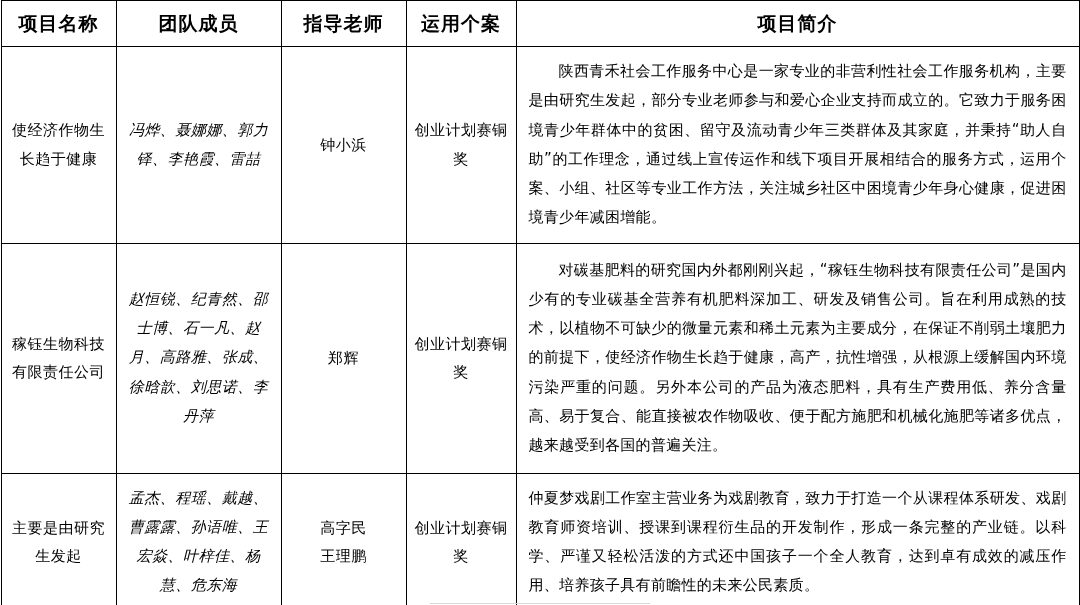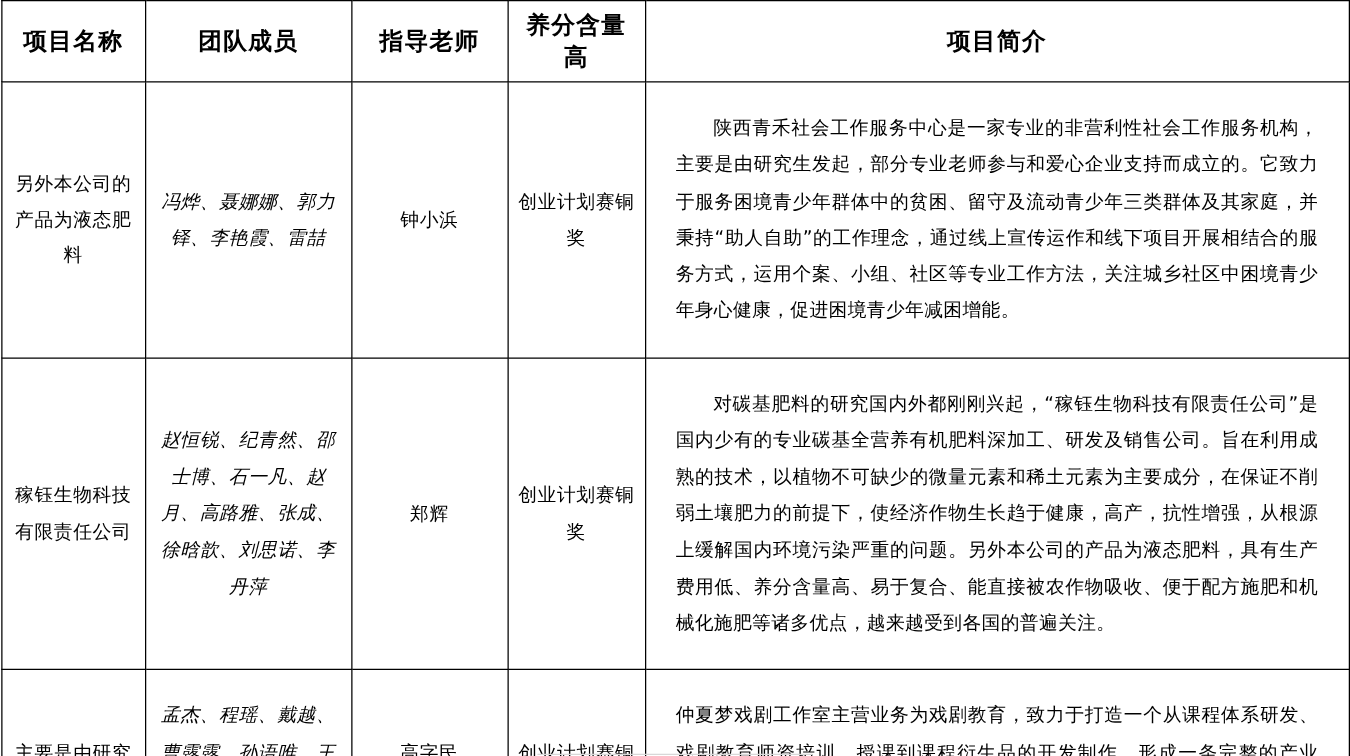--- a/index.html
+++ b/index.html
@@ -65,21 +65,21 @@
   td.cell-desc {
     text-align: justify;
     text-justify: inter-ideograph;
     font-size: 15px;
     line-height: 1.95;
     letter-spacing: 0.3px;
     vertical-align: top;
     padding: 8px 10px;
   }
   td.cell-desc p {
-    margin: 16px;
+    margin: 4px;
     text-indent: 2em;
   }
   td.cell-desc p.no-indent {
     text-indent: 0;
   }
   .row-1 td { height: 185px; }
   .row-2 td { height: 230px; }
   .row-3 td { height: 135px; }
   .bottom-rule {
     position: absolute;
@@ -100,27 +100,27 @@
       <col class="col-team">
       <col class="col-teacher">
       <col class="col-award">
       <col class="col-desc">
     </colgroup>
     <thead>
       <tr>
         <th>项目名称</th>
         <th>团队成员</th>
         <th>指导老师</th>
-        <th>养分含量高</th>
+        <th>运用个案</th>
         <th>项目简介</th>
       </tr>
     </thead>
     <tbody>
       <tr class="row-1">
-        <td class="cell-center">另外本公司的产品为液态肥料</td>
+        <td class="cell-center">使经济作物生长趋于健康</td>
         <td class="cell-team">冯烨、聂娜娜、郭力铎、李艳霞、雷喆</td>
         <td class="cell-center">钟小浜</td>
         <td class="cell-center">创业计划赛铜奖</td>
         <td class="cell-desc">
             <p>陕西青禾社会工作服务中心是一家专业的非营利性社会工作服务机构，主要是由研究生发起，部分专业老师参与和爱心企业支持而成立的。它致力于服务困境青少年群体中的贫困、留守及流动青少年三类群体及其家庭，并秉持“助人自助”的工作理念，通过线上宣传运作和线下项目开展相结合的服务方式，运用个案、小组、社区等专业工作方法，关注城乡社区中困境青少年身心健康，促进困境青少年减困增能。</p>
           </td>
       </tr>
       <tr class="row-2">
         <td class="cell-center">稼钰生物科技有限责任公司</td>
         <td class="cell-team">赵恒锐、纪青然、邵士博、石一凡、赵月、高路雅、张成、徐晗歆、刘思诺、李丹萍</td>

